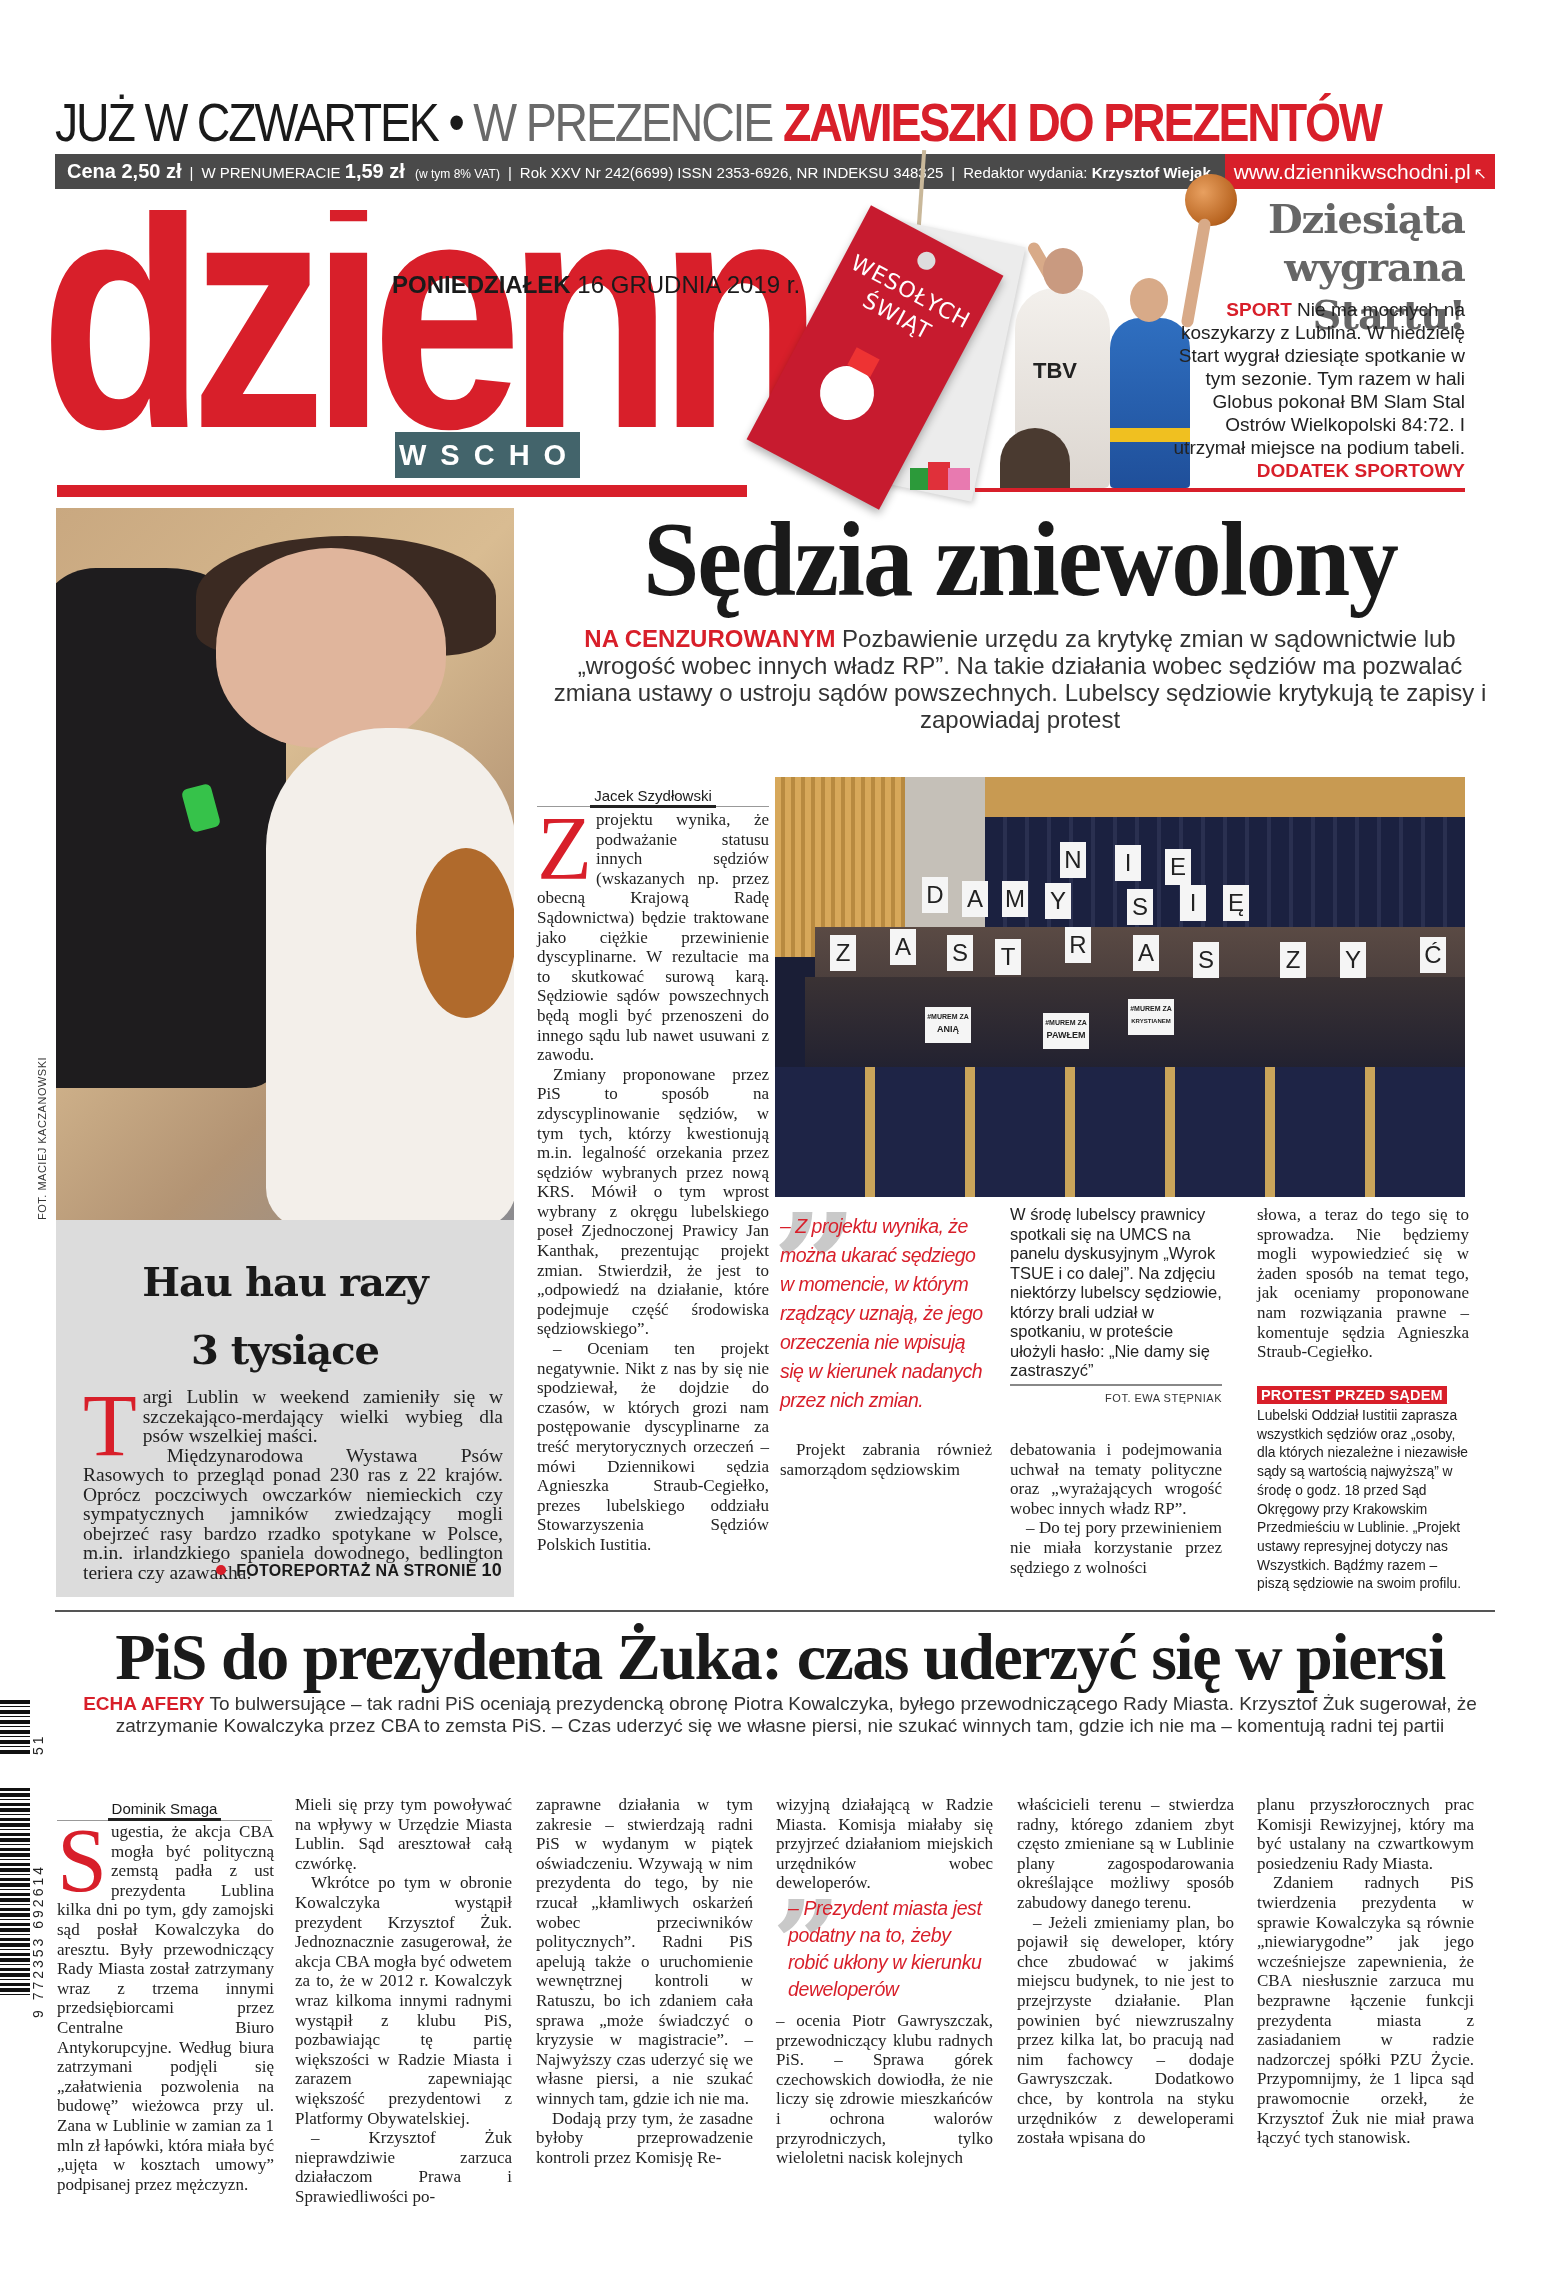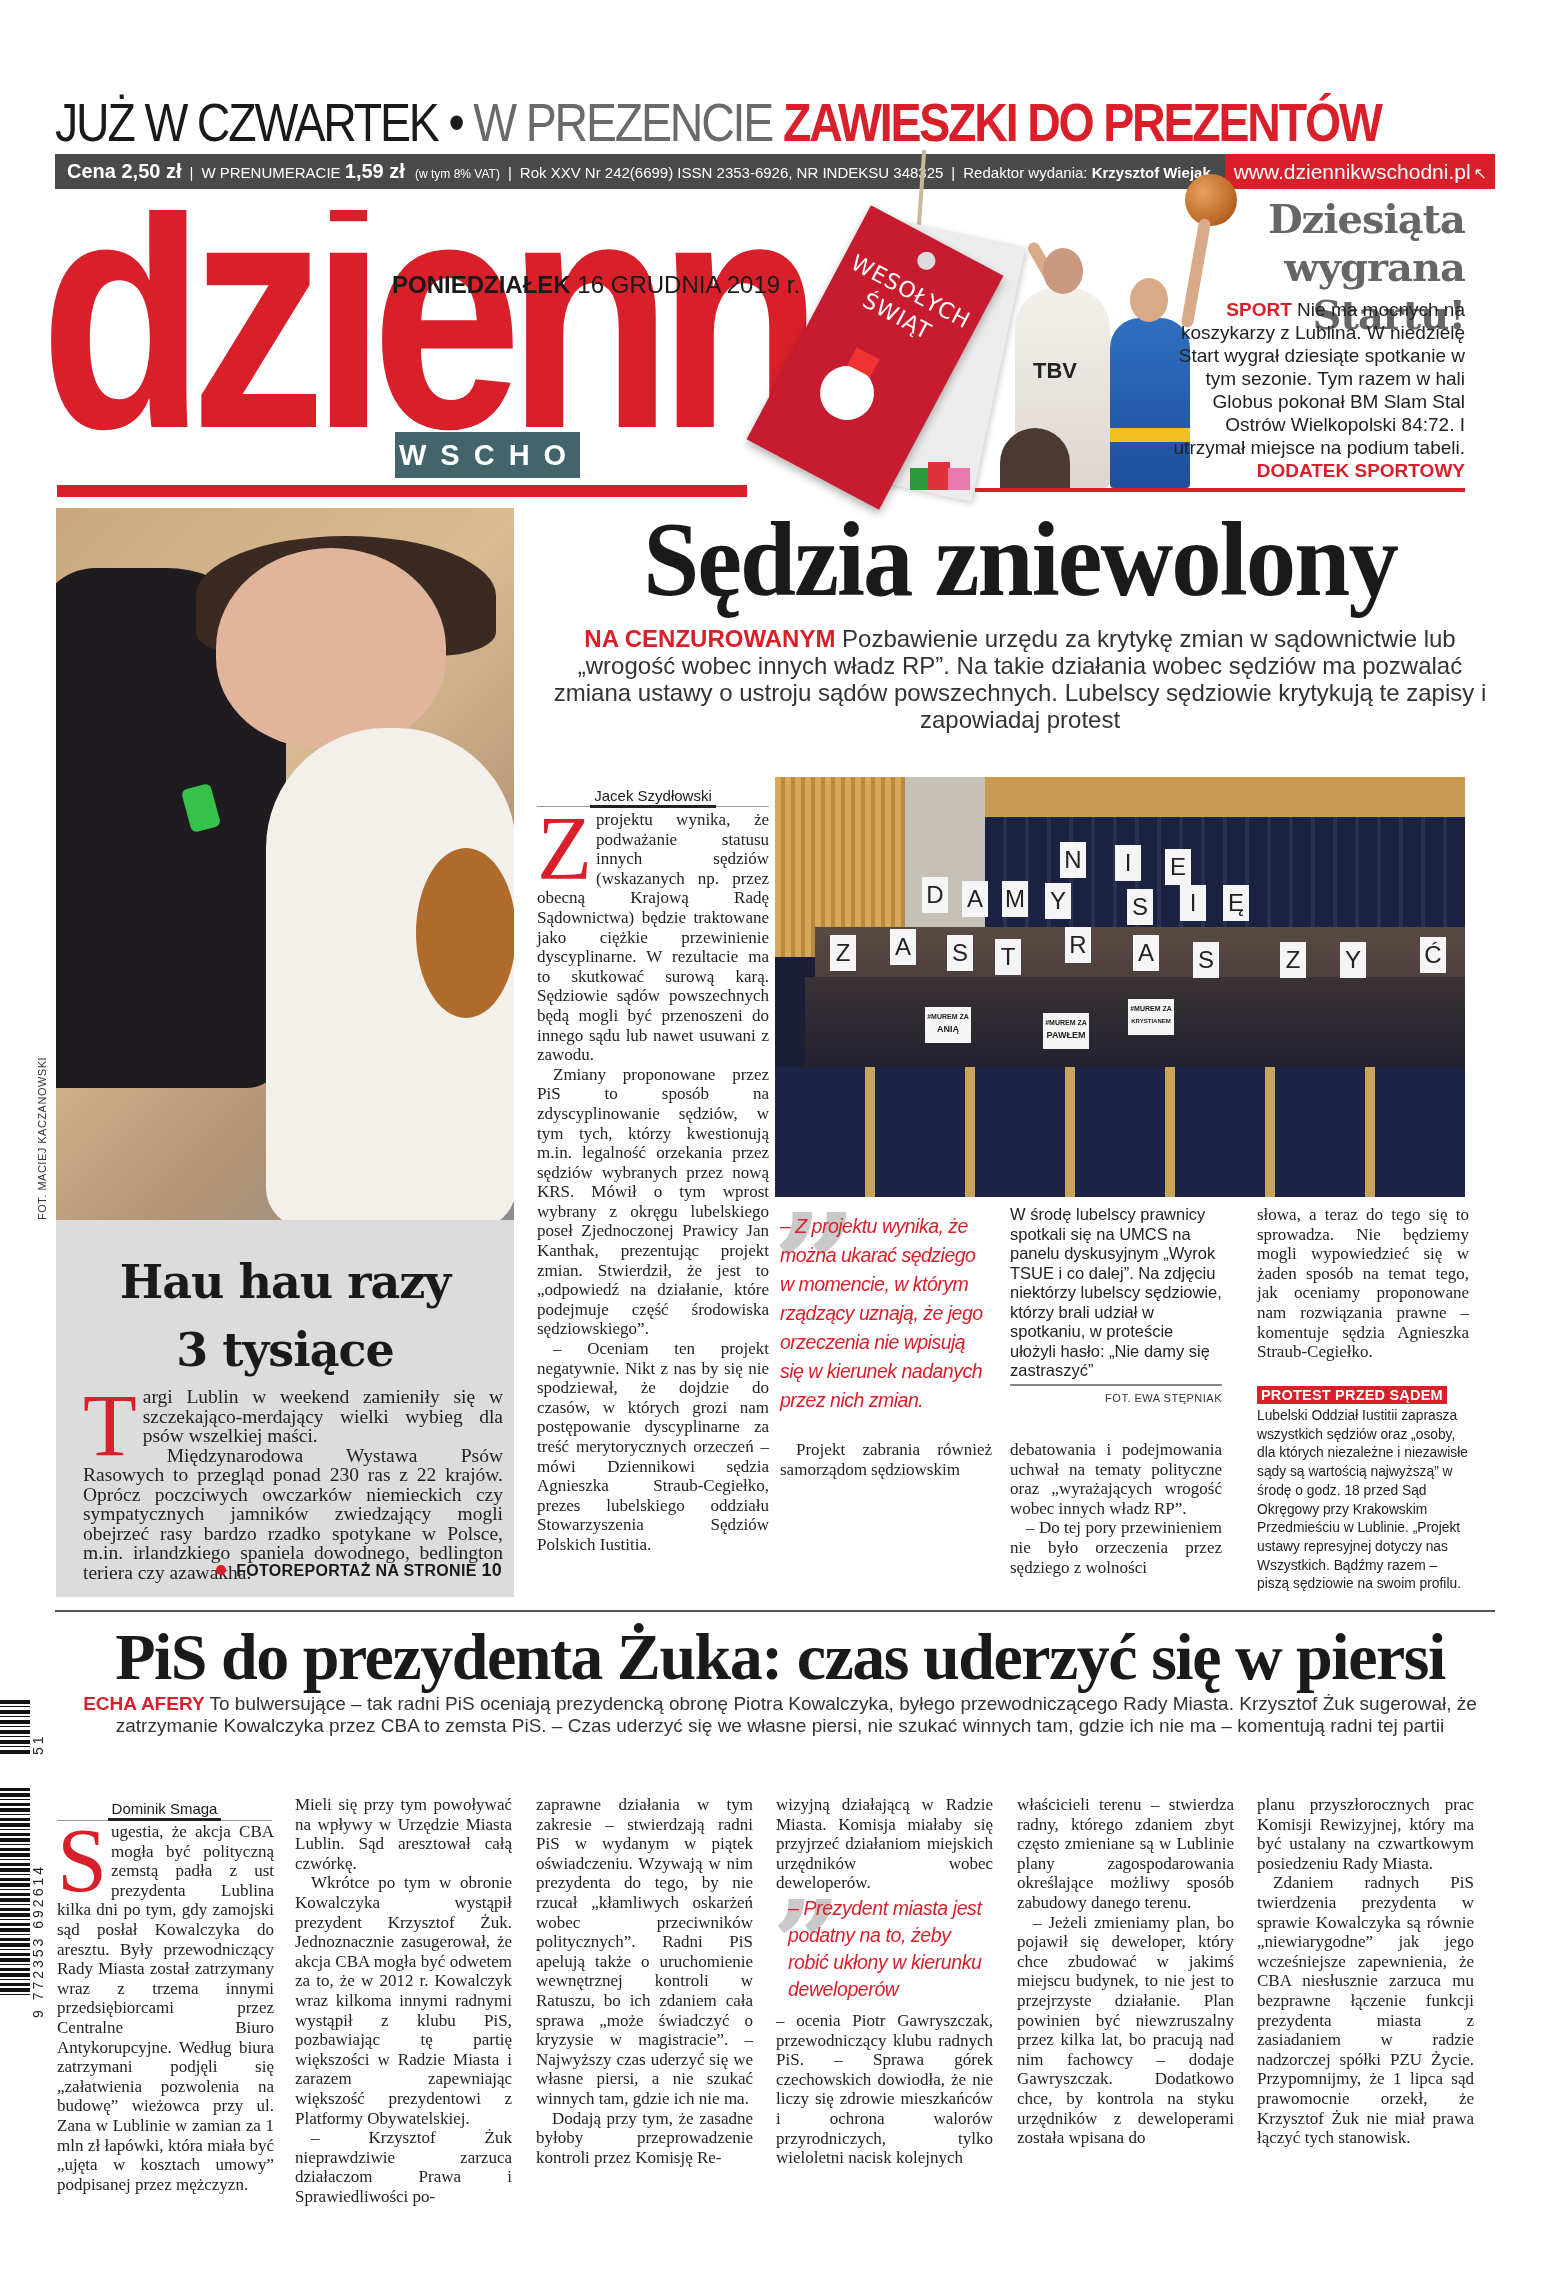--- a/index.html
+++ b/index.html
@@ -71,21 +71,21 @@
   .dogphoto .dog { position:absolute; left:210px; top:220px; width:250px; height:500px; border-radius: 120px 120px 40px 40px; background:#f3efea; }
   .dogphoto .ear { position:absolute; left:360px; top:340px; width:100px; height:170px; border-radius:50%; background:#b06a2c; }
   .dogphoto .band { position:absolute; left:130px; top:278px; width:30px; height:44px; background:#36c24a; border-radius:6px; transform:rotate(-15deg); }
   .photocredit1 { left: 36px; top: 1010px; width: 16px; height: 210px; }
   .photocredit1 span { position:absolute; left: 0; top: 0; white-space: nowrap; transform-origin: left top; transform: translate(0px,210px) rotate(-90deg);
     font-size: 11px; color: #333; letter-spacing: .5px; }
 
   
   .dogbox { left: 56px; top: 1220px; width: 458px; height: 377px; background: #dcdcdc; }
   .dogbox .h { position:absolute; left:0; top: 28px; width: 100%; text-align:center; font-family:"DejaVu Serif", serif; font-weight:bold;
-    font-size: 46px; line-height: 68px; color:#1a1a1a; letter-spacing:-1px; }
+    font-size: 40px; line-height: 68px; color:#1a1a1a; letter-spacing:-1px; }
   .dogbox .body { position:absolute; left: 27px; top: 167px; width: 420px; font-family: "Liberation Serif", serif; font-size: 19.5px; line-height: 19.5px; color:#222; text-align: justify; }
   .dropcap { float: left; font-family: "Liberation Serif", serif; color: #d81f2a; line-height: .8; margin-right: 6px; }
   .dogbox .dropcap { font-size: 88px; margin-top: 4px; }
   .dogbox .indent { text-indent: 24px; }
   .dogbox .more { position:absolute; right: 12px; top: 340px; font-weight: bold; font-size: 16px; letter-spacing: .3px; white-space: nowrap; }
   .dogbox .more .dot { display:inline-block; width: 10px; height:10px; border-radius:50%; background:#d81f2a; margin-right: 10px; vertical-align: 1px; }
   .dogbox .more .num { font-size: 18px; }
 
   
   .h1 { left: 520px; top: 505px; width: 1000px; text-align:center; font-family: "Liberation Serif", serif; font-weight: bold;
@@ -318,21 +318,21 @@
   <div>W środę lubelscy prawnicy spotkali się na UMCS na panelu dyskusyjnym „Wyrok TSUE i co dalej”. Na zdjęciu niektórzy lubelscy sędziowie, którzy brali udział w spotkaniu, w proteście ułożyli hasło: „Nie damy się zastraszyć”</div>
   <div class="bar"></div>
   <div class="credit">FOT. EWA STĘPNIAK</div>
 </div>
 
 <div class="abs col col2">
   <p class="ind">Projekt zabrania również samorządom sędziowskim</p>
 </div>
 <div class="abs col col3">
   <p>debatowania i podejmowania uchwał na tematy polityczne oraz „wyrażających wrogość wobec innych władz RP”.</p>
-  <p class="ind">– Do tej pory przewinieniem nie było orzeczenia przez sędziego z wolności</p>
+  <p class="ind">– Do tej pory przewinieniem nie miała korzystanie przez sędziego z wolności</p>
 </div>
 <div class="abs col col4">
   <p>słowa, a teraz do tego się to sprowadza. Nie będziemy mogli wypowiedzieć się w żaden sposób na temat tego, jak oceniamy proponowane nam rozwiązania prawne – komentuje sędzia Agnieszka Straub-Cegiełko.</p>
 </div>
 <div class="abs protest">
   <span class="lbl">PROTEST PRZED SĄDEM</span>
   <div class="txt">Lubelski Oddział Iustitii zaprasza wszystkich sędziów oraz „osoby, dla których niezależne i niezawisłe sądy są wartością najwyższą” w środę o godz. 18 przed Sąd Okręgowy przy Krakowskim Przedmieściu w Lublinie. „Projekt ustawy represyjnej dotyczy nas Wszystkich. Bądźmy razem – piszą sędziowie na swoim profilu.</div>
 </div>
 
 <div class="abs divider"></div>

